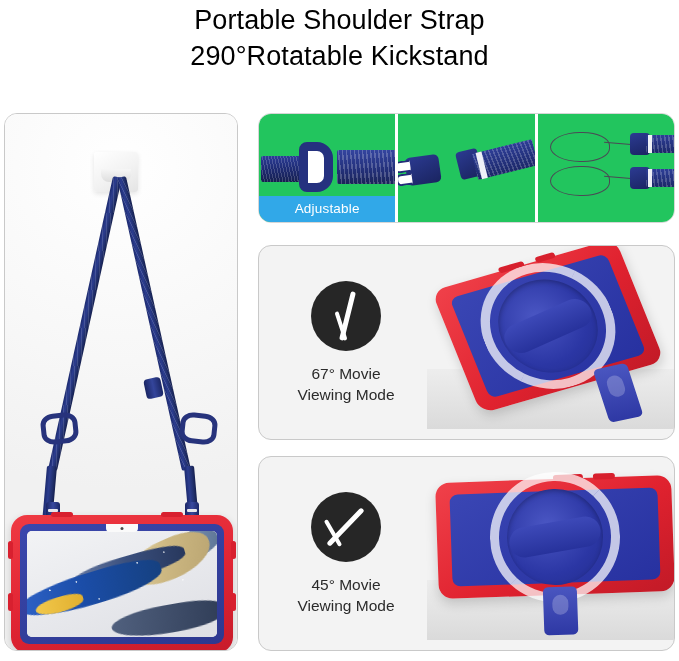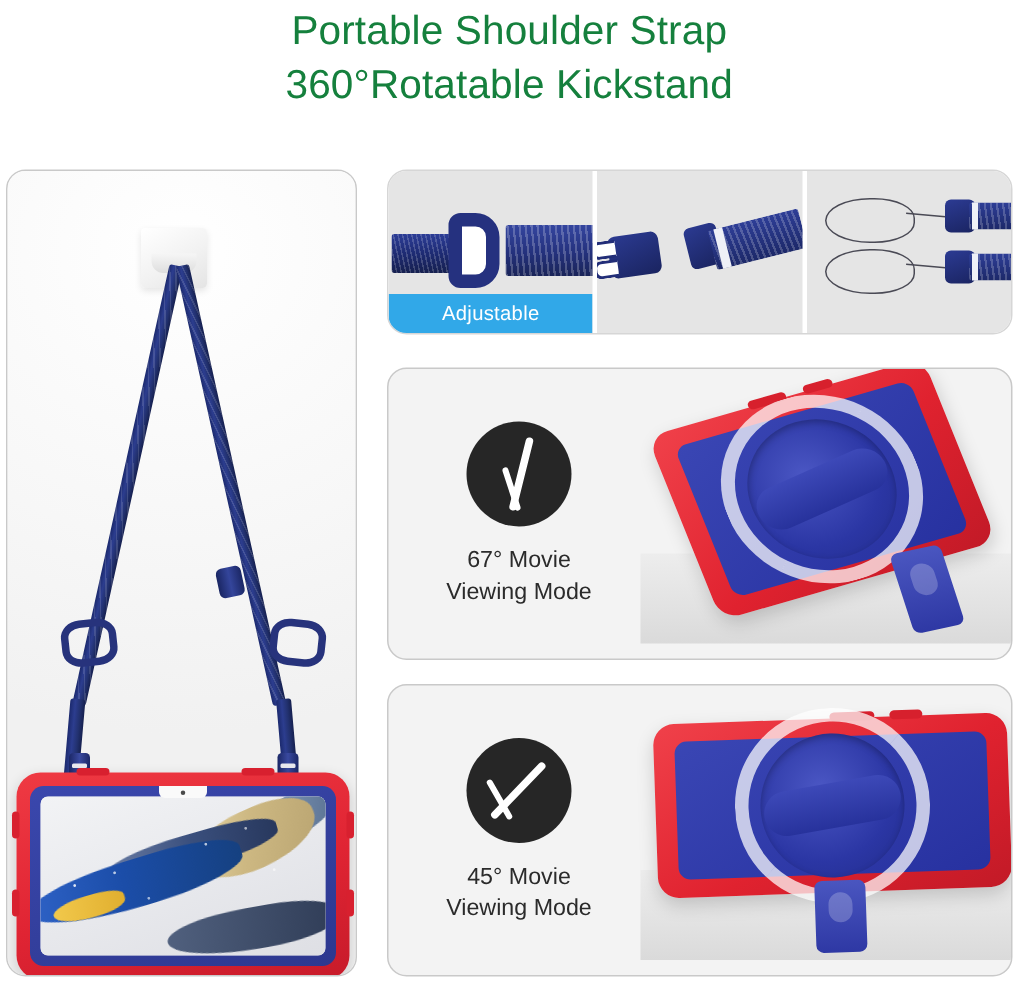--- a/index.html
+++ b/index.html
@@ -22,21 +22,21 @@
     left: 0;
     top: 2px;
     width: 679px;
     text-align: center;
   }
   .title-line {
     font-size: 27px;
     line-height: 36px;
     font-weight: 400;
     letter-spacing: 0.1px;
-    color: #15803d;
+    color: #000000;
     white-space: nowrap;
   }
 
   
   .panel {
     position: absolute;
     background: #f4f4f4;
     border: 1px solid #c9c9c9;
     border-radius: 13px;
     box-sizing: border-box;
@@ -272,21 +272,21 @@
   }
   .feature-cells {
     display: flex;
     width: 100%;
     height: 100%;
   }
   .feature-cell {
     position: relative;
     flex: 1 1 0;
     height: 100%;
-    background: #e5e5e5;
+    background: #22c55e;
     border-right: 3px solid #ffffff;
     overflow: hidden;
   }
   .feature-cell:last-child { border-right: none; }
   .feature-art {
     position: absolute;
     left: 0; right: 0; top: 0;
     bottom: 26px;
     overflow: hidden;
   }
@@ -576,21 +576,21 @@
     position:absolute; left:9px; top:8px;
     width:16px;height:20px;border-radius:8px;
     background: rgba(255,255,255,.22);
   }
 </style>
 </head>
 <body>
 
 <div class="title-block">
   <div class="title-line">Portable Shoulder Strap</div>
-  <div class="title-line">360°Rotatable Kickstand</div>
+  <div class="title-line">290°Rotatable Kickstand</div>
 </div>
 
 <div class="panel" id="left-panel">
   <div class="left-inner">
 
     <div class="hook"></div>
 
     <div class="strap-leg" id="strap-left-upper"></div>
     <div class="strap-leg" id="strap-right-upper"></div>
     <div class="strap-keeper"></div>

